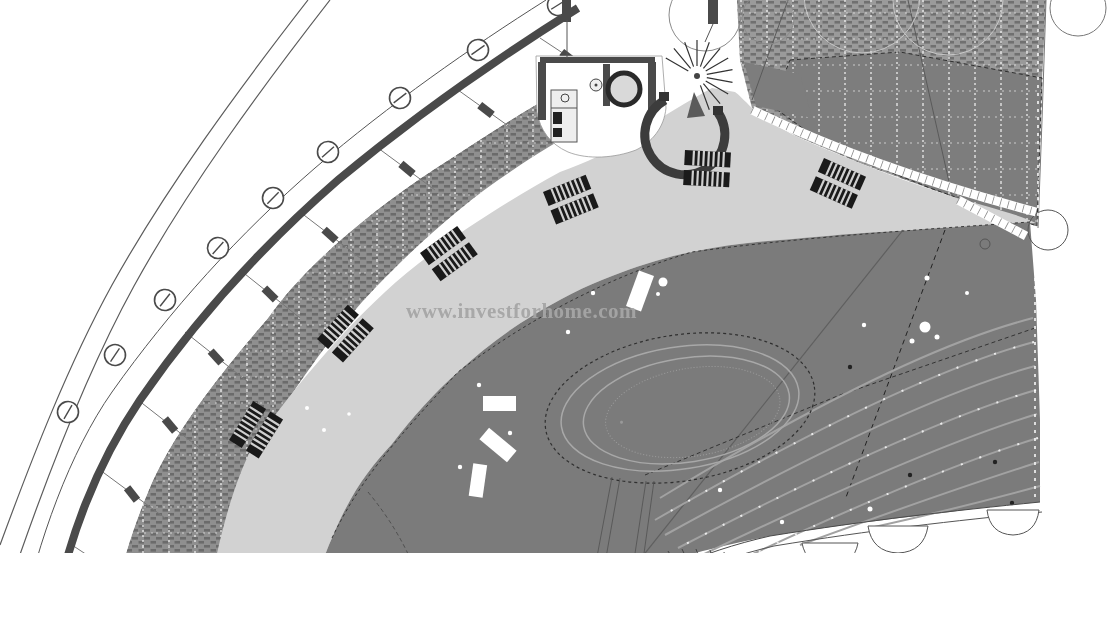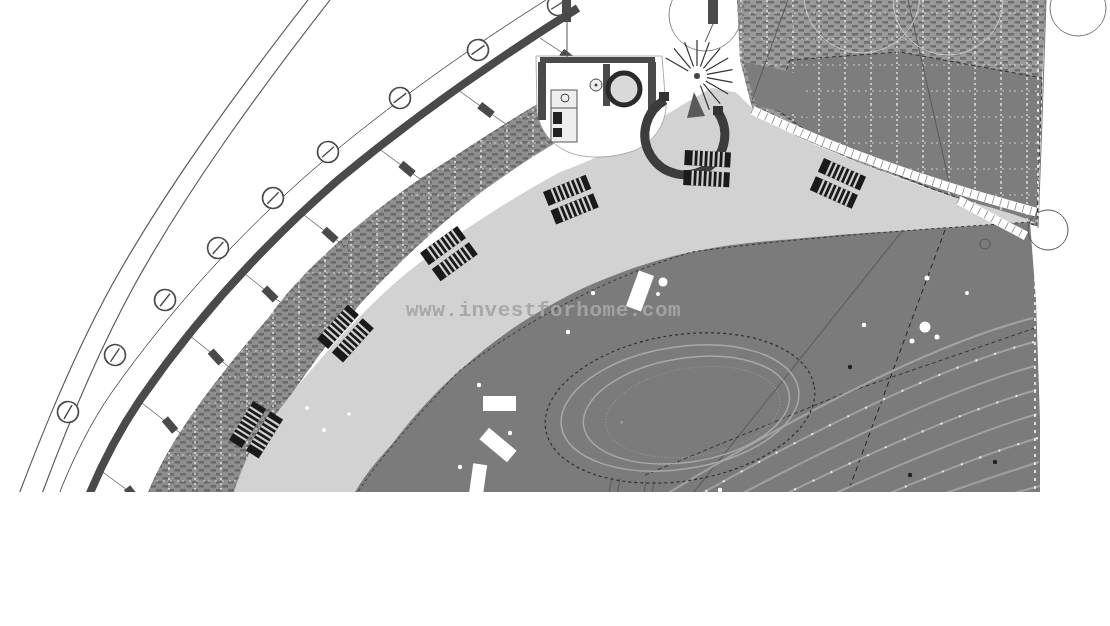--- a/index.html
+++ b/index.html
@@ -1,17 +1,17 @@
 <!DOCTYPE html>
 <html style="--background: #ffffff; --deck: #d2d2d2; --terrace: #7b7b7b; --hatch_base: #8f8f8f; --hatch_base_tr: #9a9a9a; --hatch_dark_zone: #7d7d7d; --wall: #4a4a4a; --line_dark: #333333; --black: #1a1a1a; --contour: #a2a2a2; --watermark: #a6a6a6;"><head>
 <meta charset="utf-8">
 <style>
   html,body{margin:0;padding:0;background:#fff;}
-  .stage{position:relative;width:1110px;height:492px;overflow:hidden;background:var(--background,#fff);
-         font-family:Liberation Mono, monospace;}
+  .stage{position:relative;width:1110px;height:553px;overflow:hidden;background:var(--background,#fff);
+         font-family:Liberation Serif, serif;}
   .stage svg{position:absolute;left:0;top:0;}
   .watermark{position:absolute;left:406px;top:299px;font-size:21px;font-weight:bold;
              letter-spacing:.5px;color:var(--watermark,#a6a6a6);opacity:.95;white-space:nowrap;
              pointer-events:none;}
 </style>
 </head>
 <body>
 
 <div class="stage">
 <svg width="1110" height="626" viewBox="0 0 1110 626">

